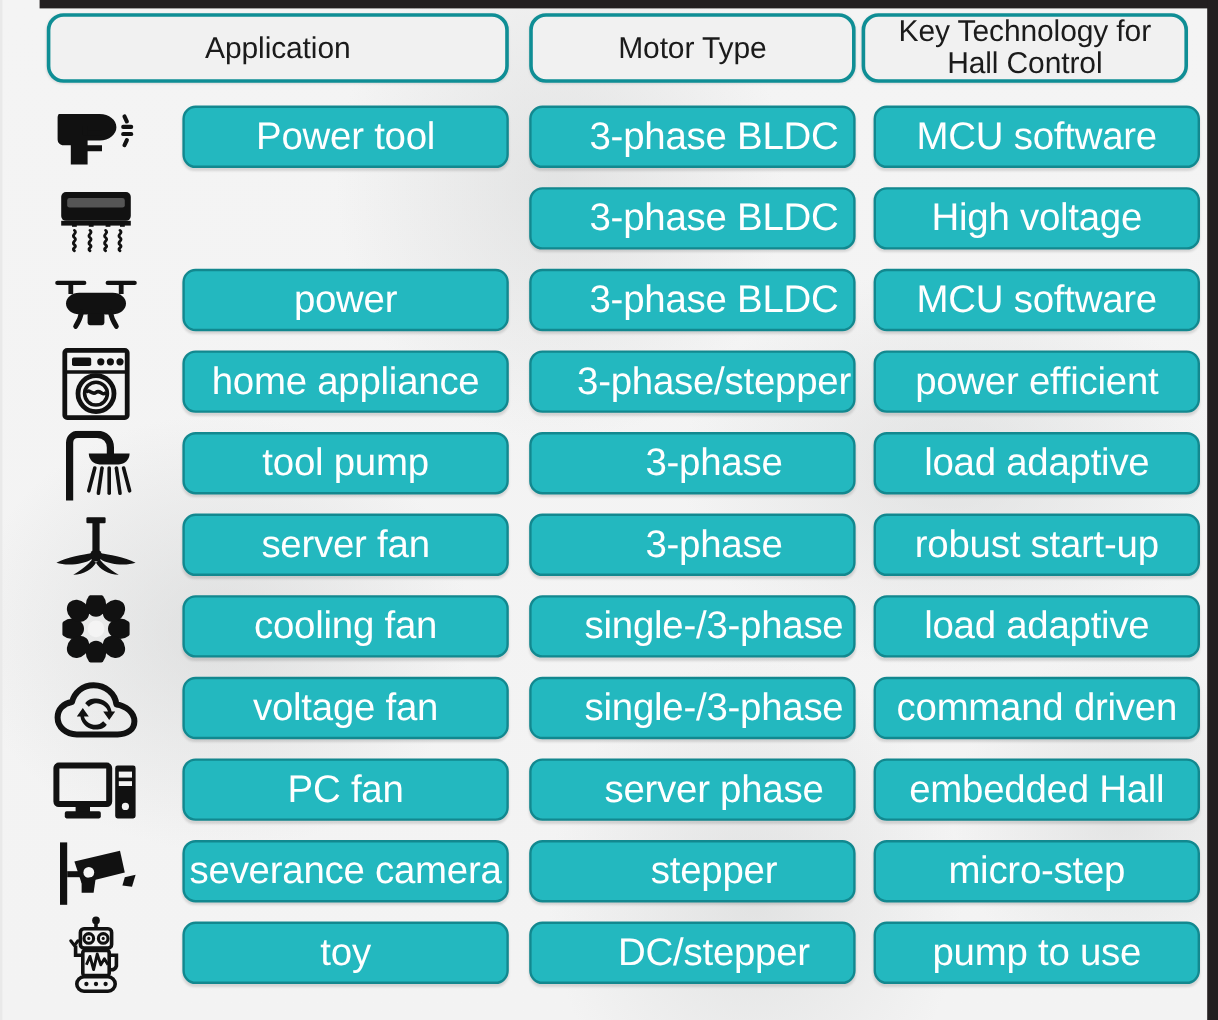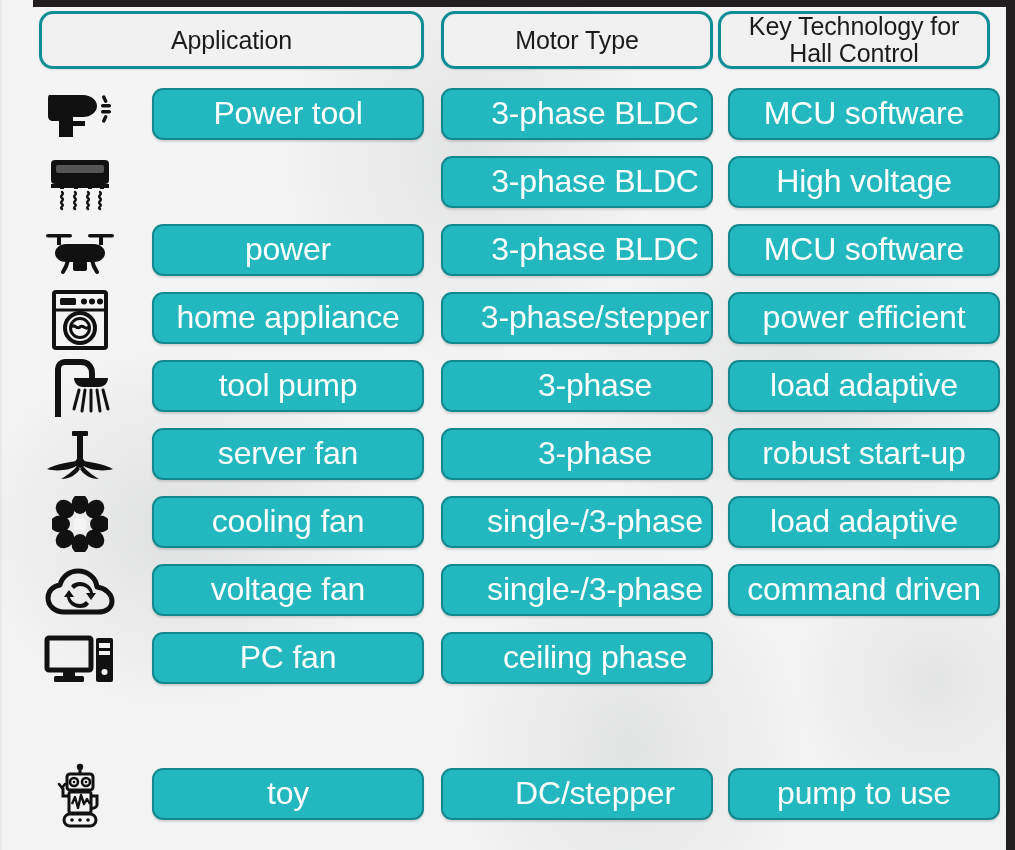--- a/index.html
+++ b/index.html
@@ -371,24 +371,48 @@
           <rect x="52" y="4" width="17" height="44" rx="2" fill="#111"></rect>
           <rect x="55" y="9" width="11" height="5" fill="#f4f4f4"></rect>
           <rect x="55" y="17" width="11" height="4" fill="#f4f4f4"></rect>
           <circle cx="60.5" cy="38" r="3" fill="#f4f4f4"></circle>
         </svg>
       </div>
       <div class="cell c1">
         <span>PC fan</span>
       </div>
       <div class="cell c2">
-        <span>ceiling phase</span>
-      </div>
-    </div>
-
+        <span>server phase</span>
+      </div>
+      <div class="cell c3">
+        <span>embedded Hall</span>
+      </div>
+    </div>
+
+    <div class="row" style="top:690px">
+      <div class="icon-wrap">
+        <svg width="68" height="56" viewBox="0 0 68 56">
+          <rect x="4" y="2" width="6" height="52" fill="#111"></rect>
+          <rect x="10" y="26" width="13" height="5" fill="#111"></rect>
+          <path d="M16 18 L54 9 L58 27 L22 36 Z" fill="#111"></path>
+          <circle cx="28" cy="27" r="4.5" fill="#f4f4f4"></circle>
+          <path d="M22 33 L34 30 L32 44 L22 44 Z" fill="#111"></path>
+          <path d="M58 31 L67 29 L64 39 L56 38 Z" fill="#111"></path>
+        </svg>
+      </div>
+      <div class="cell c1">
+        <span>severance camera</span>
+      </div>
+      <div class="cell c2">
+        <span>stepper</span>
+      </div>
+      <div class="cell c3">
+        <span>micro-step</span>
+      </div>
+    </div>
 
     <div class="row" style="top:758px">
       <div class="icon-wrap">
         <svg width="60" height="66" viewBox="0 0 60 66">
           <circle cx="30" cy="4" r="3.2" fill="#111"></circle>
           <rect x="28.5" y="6" width="3" height="5" fill="#111"></rect>
           <rect x="17" y="11" width="26" height="16" rx="3" fill="none" stroke="#111" stroke-width="3"></rect>
           <circle cx="24" cy="19" r="4" fill="none" stroke="#111" stroke-width="2.6"></circle>
           <circle cx="36" cy="19" r="4" fill="none" stroke="#111" stroke-width="2.6"></circle>
           <circle cx="24" cy="19" r="1.3" fill="#111"></circle>

